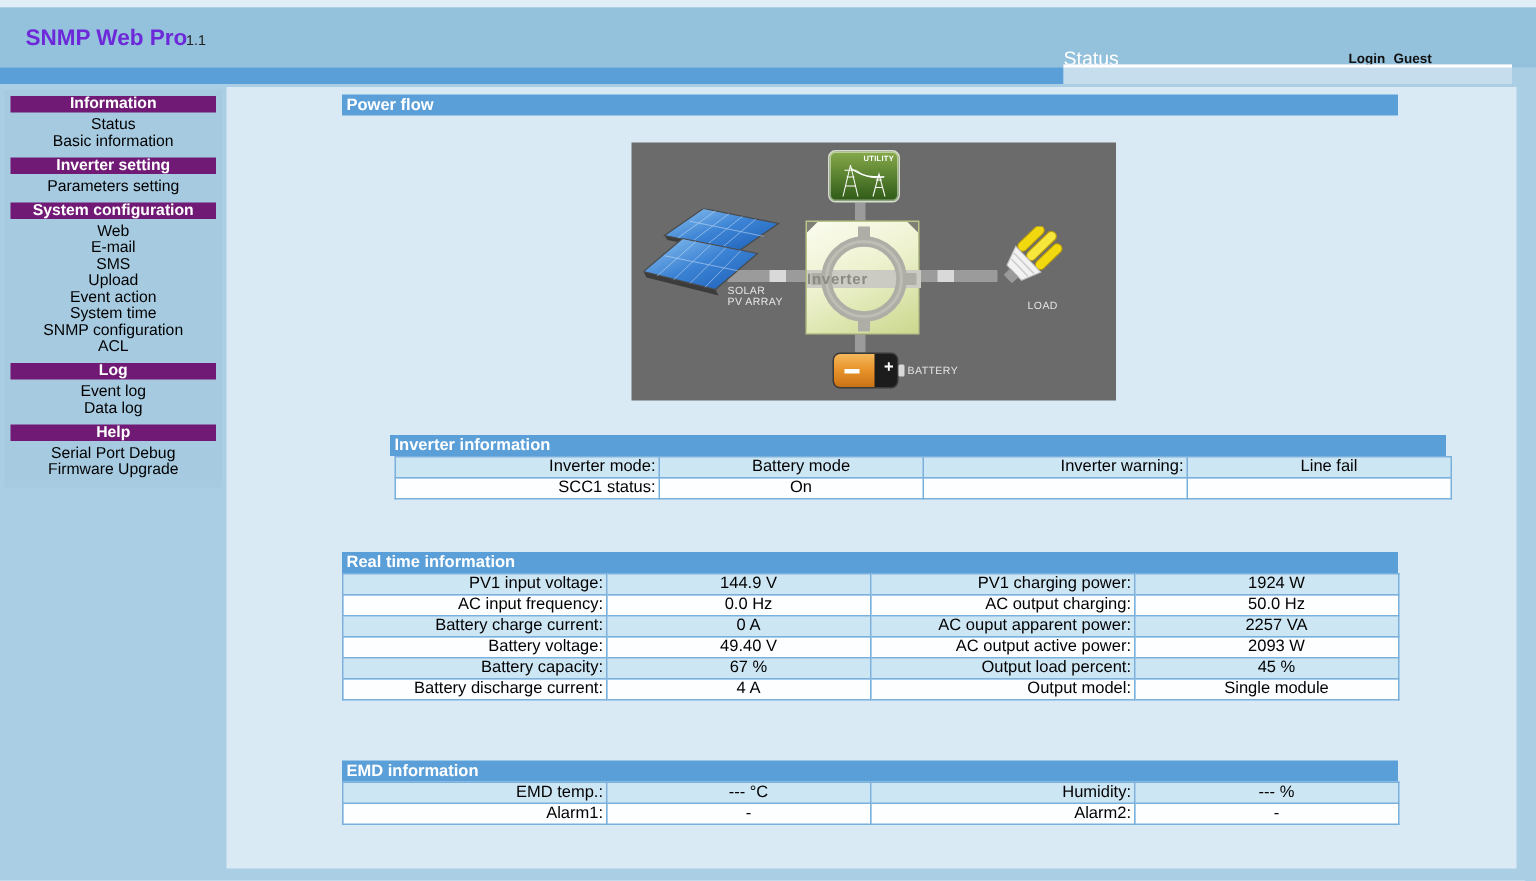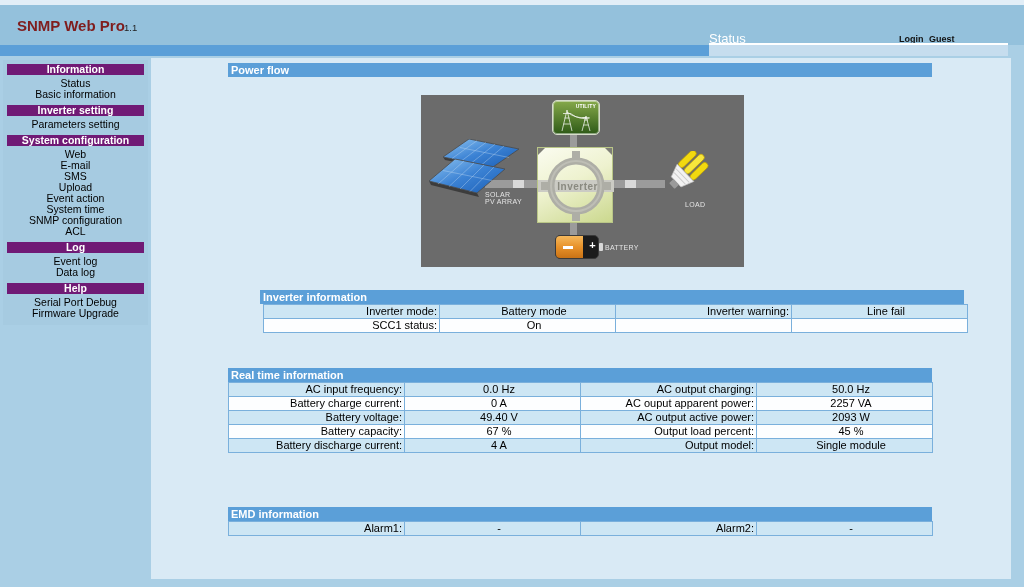--- a/index.html
+++ b/index.html
@@ -5,21 +5,21 @@
   * { margin:0; padding:0; box-sizing:border-box; }
   html,body { width:1024px; height:587px; }
   body {
     position:relative; overflow:hidden;
     font-family:"Liberation Sans", sans-serif;
     background:#aacfe5; color:#000;
   }
   
   .top-hairline { position:absolute; left:0; top:0; width:1024px; height:5px; background:#e2eef7; }
   .header { position:absolute; left:0; top:5px; width:1024px; height:40px; background:#94c1dc; }
-  .app-title { position:absolute; left:17px; top:12px; font-size:15px; font-weight:bold; color:#7f1d1d; }
+  .app-title { position:absolute; left:17px; top:12px; font-size:15px; font-weight:bold; color:#6d28d9; }
   .app-version { position:absolute; left:124px; top:17px; font-size:9.5px; color:#222; }
   .page-title { position:absolute; left:709px; top:26px; font-size:13px; color:#ffffff; }
   .auth { position:absolute; top:29px; font-size:9px; font-weight:bold; color:#111; cursor:pointer; }
   .auth.login { left:899px; }
   .auth.guest { left:929px; }
   .bar-dark  { position:absolute; left:0; top:45px; width:709px; height:11px; background:#5b9fd8; }
   .bar-light { position:absolute; left:709px; top:43px; width:299px; height:13px; background:#c6ddee; border-top:2px solid #ffffff; }
   
   .sidebar { position:absolute; left:3px; top:60px; width:145px; background:#a6cbe1; padding-bottom:5px; }
   .side-header { margin:4px 4px 0 4px; height:11px; line-height:11px; background:#701a75;
@@ -55,21 +55,21 @@
   .pipe-top    { left:149px; top:40px;  width:7px; height:12px; }
   .pipe-bottom { left:149px; top:128px; width:7px; height:12px; }
   .utility-box { position:absolute; left:131px; top:5px; width:48px; height:35px; border-radius:5px;
                  background:linear-gradient(180deg,#86a94a,#2e5a17); border:1px solid #d7ddcb;
                  box-shadow:inset 0 0 0 1px rgba(255,255,255,.45); }
   .utility-label { position:absolute; top:2px; right:3px; font-size:5px; font-weight:bold; color:#fff; letter-spacing:.2px; }
   .inverter-box { position:absolute; left:116px; top:52px; width:76px; height:76px;
                   background:linear-gradient(155deg,#fbfcf0 0%,#eef2cf 45%,#cbd88e 100%);
                   border:1px solid #b9c687; }
   .inverter-band { position:absolute; left:0; top:32px; width:76px; height:12px; background:#cbcbc4; }
-  .inverter-text { position:absolute; left:0; top:33px; width:60px; text-align:right;
+  .inverter-text { position:absolute; left:0; top:33px; width:60px; text-align:left;
                    font-size:10px; font-weight:bold; color:#8a8a80; letter-spacing:.5px; }
   .corner { position:absolute; width:0; height:0; border-style:solid; }
   .corner.tl { left:0; top:0; border-width:7px 7px 0 0; border-color:#7e7e76 transparent transparent transparent; }
   .corner.tr { right:0; top:0; border-width:0 7px 7px 0; border-color:transparent #7e7e76 transparent transparent; }
   .battery { position:absolute; left:134px; top:140px; width:44px; height:24px; border-radius:5px;
              overflow:hidden; border:1px solid #3a3a3a; background:#1c1c1c; }
   .battery .orange { position:absolute; left:0; top:0; width:27px; height:24px;
                      background:linear-gradient(180deg,#f5b85c,#e8922a 45%,#c46d12); }
   .battery .minus { position:absolute; left:7px; top:10px; width:10px; height:3px; background:#fff; }
   .battery .plus { position:absolute; left:29px; top:3px; width:15px; text-align:center;
@@ -244,20 +244,26 @@
       <td class="val">On</td>
       <td class="lbl"></td>
       <td class="val"></td>
     </tr>
   </tbody>
     </table>
 
   <div class="section-bar bar-realtime">Real time information</div>
   <table class="info tbl-realtime">
     <tbody>
+        <tr>
+      <td class="lbl">PV1 input voltage:</td>
+      <td class="val">144.9 V</td>
+      <td class="lbl">PV1 charging power:</td>
+      <td class="val">1924 W</td>
+    </tr>
     <tr>
       <td class="lbl">AC input frequency:</td>
       <td class="val">0.0 Hz</td>
       <td class="lbl">AC output charging:</td>
       <td class="val">50.0 Hz</td>
     </tr>
     <tr>
       <td class="lbl">Battery charge current:</td>
       <td class="val">0 A</td>
       <td class="lbl">AC ouput apparent power:</td>
@@ -280,20 +286,26 @@
       <td class="val">4 A</td>
       <td class="lbl">Output model:</td>
       <td class="val">Single module</td>
     </tr>
   </tbody>
     </table>
 
   <div class="section-bar bar-emd">EMD information</div>
   <table class="info tbl-emd">
     <tbody>
+        <tr>
+      <td class="lbl">EMD temp.:</td>
+      <td class="val">--- °C</td>
+      <td class="lbl">Humidity:</td>
+      <td class="val">--- %</td>
+    </tr>
     <tr>
       <td class="lbl">Alarm1:</td>
       <td class="val">-</td>
       <td class="lbl">Alarm2:</td>
       <td class="val">-</td>
     </tr>
   </tbody>
     </table>
 
 </div>

